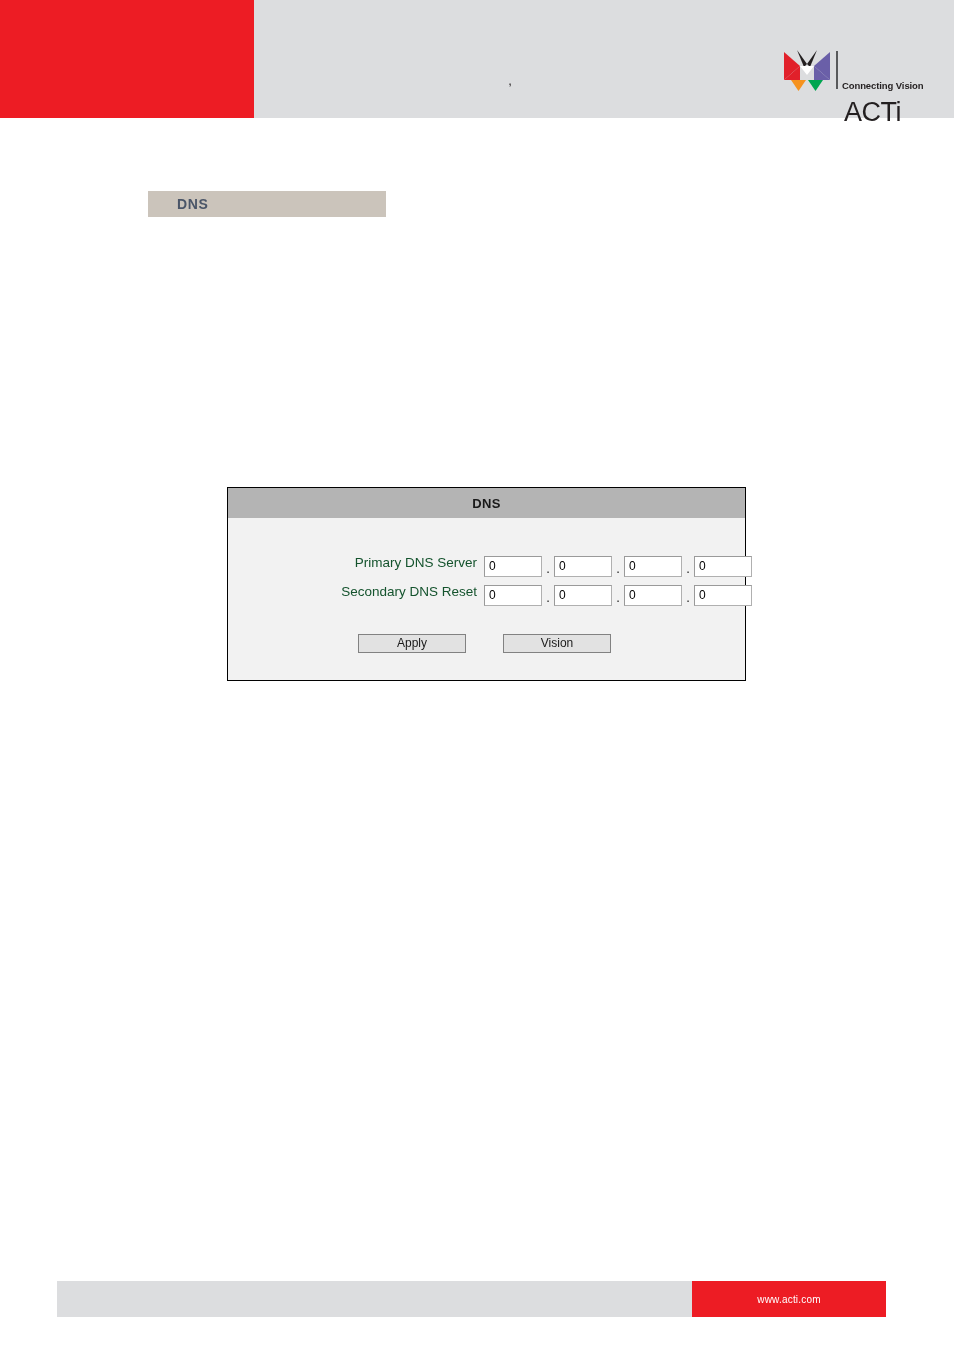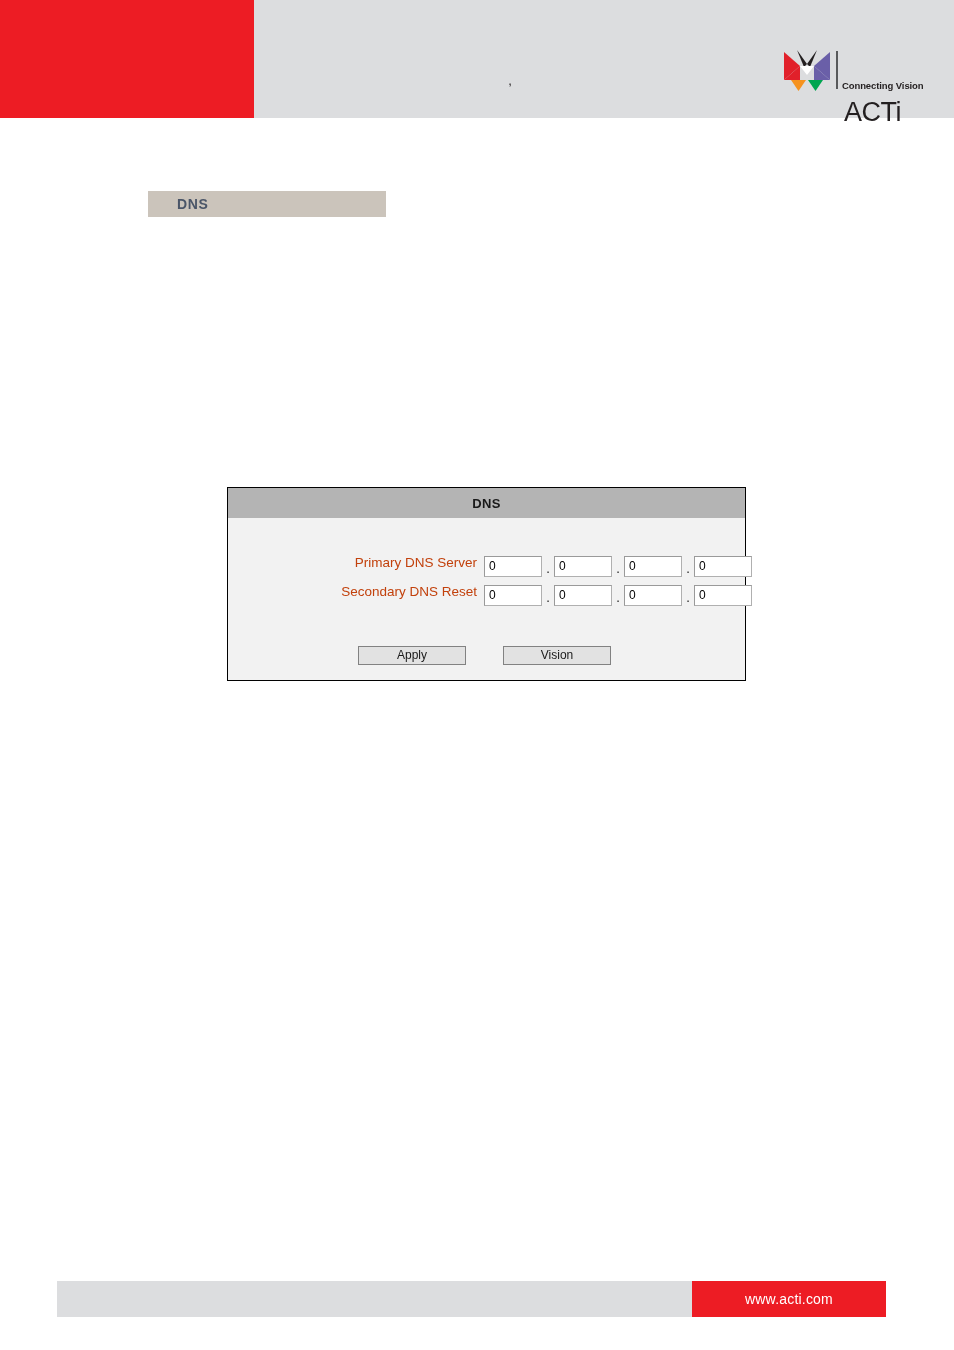--- a/index.html
+++ b/index.html
@@ -162,21 +162,21 @@
   }
   .field-row.row-0 { top: 34px; }
   .field-row.row-1 { top: 63px; }
 
   .field-label {
     position: absolute;
     left: 0;
     width: 249px;
     text-align: right;
     font-size: 13.5px;
-    color: #c2410c;
+    color: #14532d;
     line-height: 22px;
   }
   .octet-group {
     position: absolute;
     left: 256px;
     top: 0;
     display: flex;
     align-items: center;
   }
   .octet-input {
@@ -199,21 +199,21 @@
     text-align: center;
     font-size: 13px;
     color: #1a1a1a;
     line-height: 22px;
     padding-top: 6px;
   }
 
   .button-row {
     position: absolute;
     left: 130px;
-    top: 128px;
+    top: 116px;
     display: flex;
     align-items: center;
   }
   .panel-button {
     width: 108px;
     height: 19px;
     box-sizing: border-box;
     border: 1px solid #828282;
     background: #e2e2e2;
     font-family: "Liberation Sans", sans-serif;
@@ -248,21 +248,21 @@
     left: 692px;
     top: 0;
     width: 194px;
     height: 36px;
     background: #ed1c24;
     display: flex;
     align-items: center;
     justify-content: center;
   }
   .footer-url {
-    font-size: 14px;
+    font-size: 10px;
     color: #ffffff;
     letter-spacing: 0.2px;
   }
 </style>
 </head>
 <body>
 
 <div class="header">
   <div class="header-red-block"></div>
   <div class="header-gray-band"></div>

